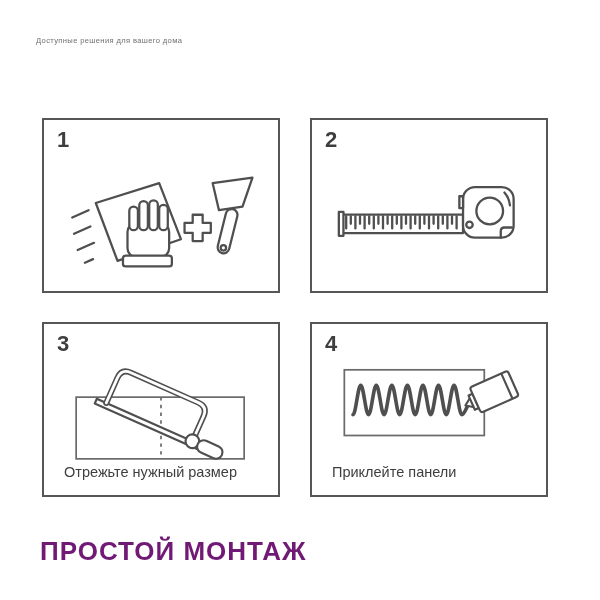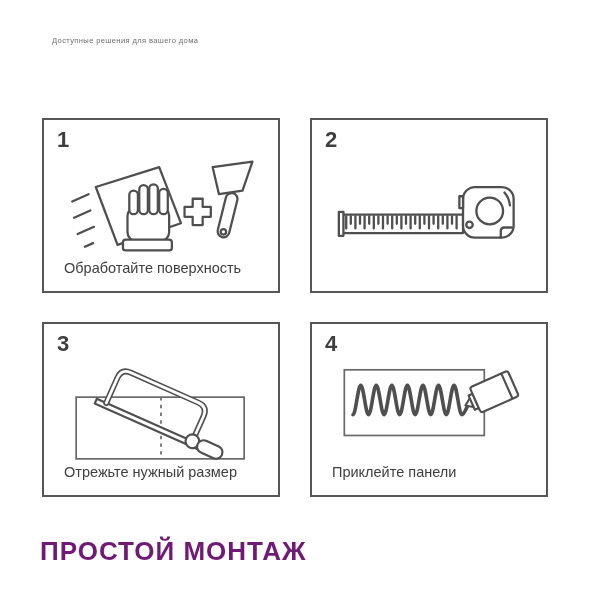--- a/index.html
+++ b/index.html
@@ -8,21 +8,21 @@
     font-family:"Liberation Sans","DejaVu Sans",sans-serif;color:#3e3e3e;
   }
   
   .logo{position:absolute;left:36px;top:30px;}
   .logo-row{display:flex;align-items:flex-end;gap:7px;}
   .logo-mark{width:40px;height:33px;display:block;}
   .brand-name{
     font-size:36px;font-weight:600;color:#4a4a4a;line-height:.78;
     letter-spacing:-.5px;
   }
-  .tagline{margin-top:6px;font-size:7.6px;color:#6f6f6f;letter-spacing:.35px;margin-left:16px;}
+  .tagline{margin-top:6px;font-size:7.6px;color:#6f6f6f;letter-spacing:.35px;}
   
   .grid{
     position:absolute;left:42px;top:118px;width:506px;
     display:grid;grid-template-columns:238px 238px;grid-template-rows:175px 175px;
     column-gap:30px;row-gap:29px;
   }
   .card{
     border:2px solid #565656;background:#fff;box-sizing:border-box;
     display:flex;flex-direction:column;
   }
@@ -62,21 +62,20 @@
         <rect class="fw" x="104" y="36" width="9.5" height="28" rx="4.7"></rect>
         <rect class="fw" x="64" y="92" width="54" height="12" rx="3"></rect>
 
         <path class="fw" d="M141,47 h11 v9 h9 v11 h-9 v9 h-11 v-9 h-9 v-11 h9 Z"></path>
 
         <rect class="fw" x="173" y="40" width="13" height="50" rx="6.5" transform="rotate(14 179 65)"></rect>
         <polygon class="fw" points="170,42 163,12 207,6 196,38"></polygon>
         <circle class="fw" cx="174.9" cy="83.5" r="3" stroke-width="2"></circle>
       </svg>
     </div>
-    <div class="caption">Обработайте поверхность</div>
   </div>
 
   <div class="card">
     <div class="step-number">2</div>
     <div class="art">
       <svg width="184" height="92" viewBox="0 0 200 100" aria-hidden="true">
 
         <rect class="fw" x="4" y="42" width="133" height="20"></rect>
         <rect class="fw" x="2" y="39" width="5" height="26" stroke-width="2"></rect>
         <path class="ln" stroke-width="1.6" d="M10,44 v13 M15,44 v8 M20,44 v13 M25,44 v8 M30,44 v13 M35,44 v8 M40,44 v13 M45,44 v8 M50,44 v13 M55,44 v8 M60,44 v13 M65,44 v8 M70,44 v13 M75,44 v8 M80,44 v13 M85,44 v8 M90,44 v13 M95,44 v8 M100,44 v13 M105,44 v8 M110,44 v13 M115,44 v8 M120,44 v13 M125,44 v8 M130,44 v13"></path>

